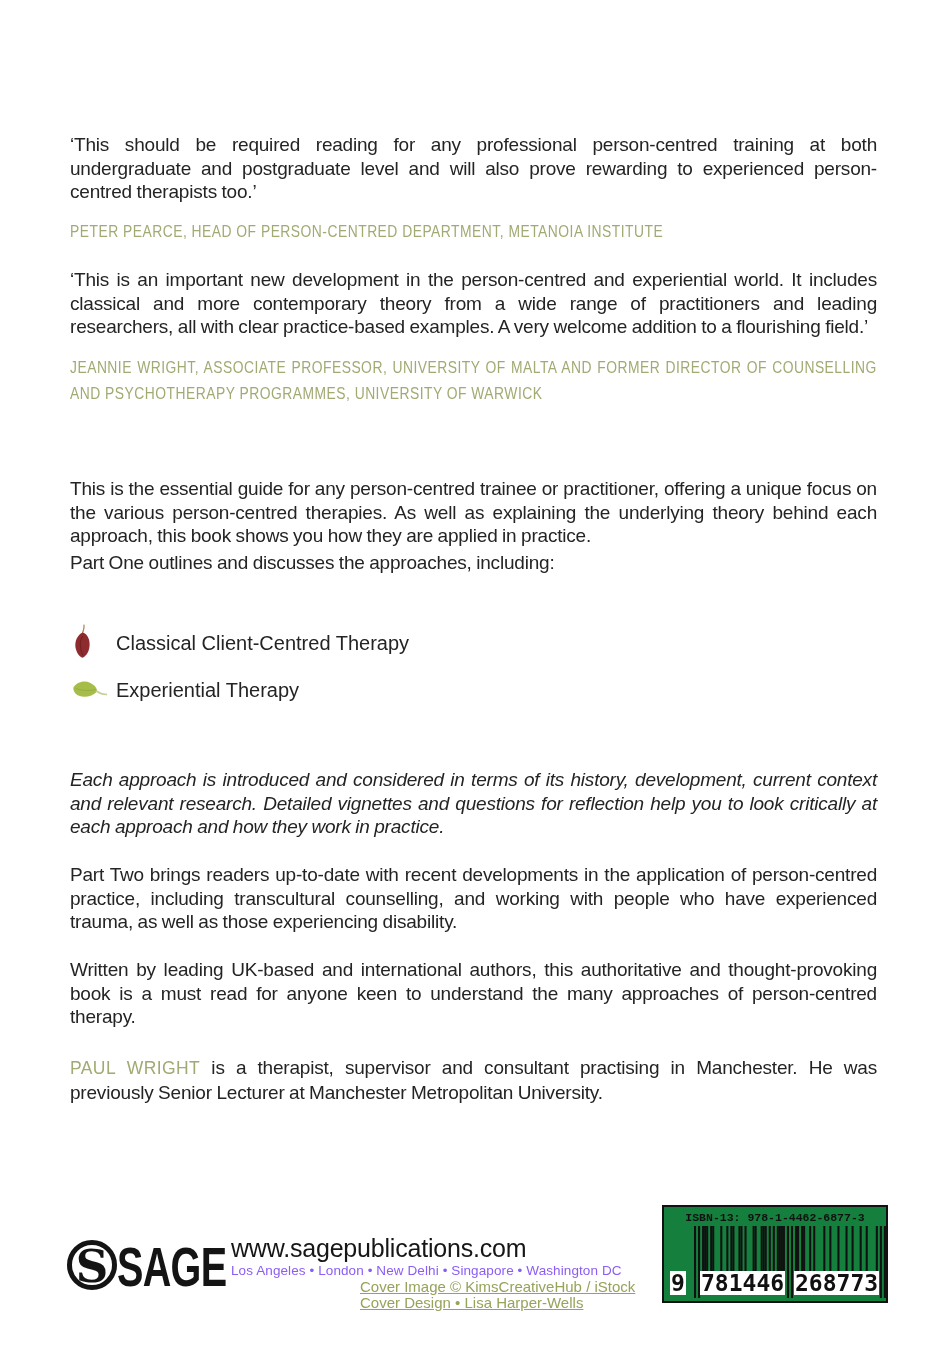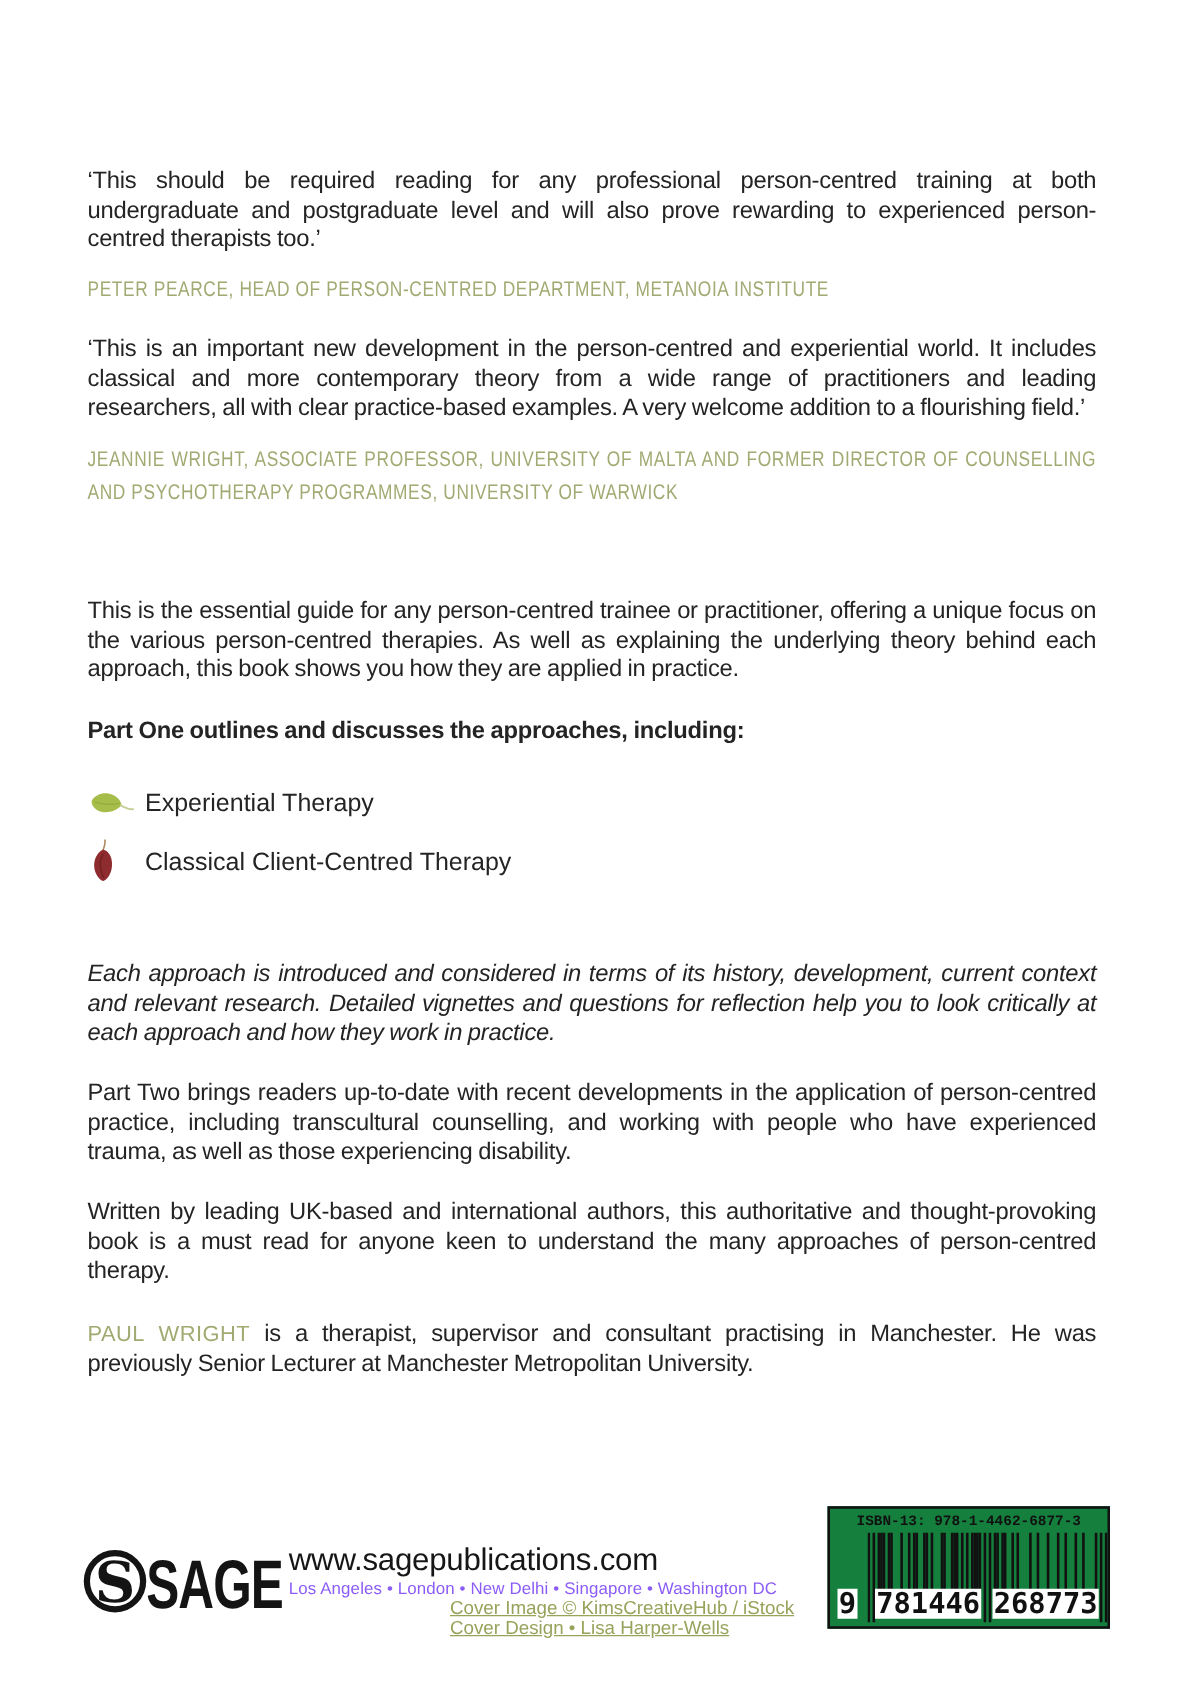--- a/index.html
+++ b/index.html
@@ -52,42 +52,42 @@
 </head>
 <body>
 
 <div class="abs col para" style="top:133px;">‘This should be required reading for any professional person-centred training at both undergraduate and postgraduate level and will also prove rewarding to experienced person-centred therapists too.’</div>
 <div class="abs attr" style="left:70px;top:219px;">PETER PEARCE, HEAD OF PERSON-CENTRED DEPARTMENT, METANOIA INSTITUTE</div>
 
 <div class="abs col para" style="top:268px;">‘This is an important new development in the person-centred and experiential world. It includes classical and more contemporary theory from a wide range of practitioners and leading researchers, all with clear practice-based examples. A very welcome addition to a flourishing field.’</div>
 <div class="abs attr wrap2" style="left:70px;top:355px;">JEANNIE WRIGHT, ASSOCIATE PROFESSOR, UNIVERSITY OF MALTA AND FORMER DIRECTOR OF COUNSELLING AND PSYCHOTHERAPY PROGRAMMES, UNIVERSITY OF WARWICK</div>
 
 <div class="abs col para" style="top:477px;">This is the essential guide for any person-centred trainee or practitioner, offering a unique focus on the various person-centred therapies. As well as explaining the underlying theory behind each approach, this book shows you how they are applied in practice.</div>
-<div class="abs col para" style="top:573px;text-align:left;font-weight:bold;">Part One outlines and discusses the approaches, including:</div>
+<div class="abs col para" style="top:551px;text-align:left;">Part One outlines and discusses the approaches, including:</div>
 
 <div class="abs bullets" style="top:620px;">
+  <div class="bullet-row">
+    <span class="bullet-icon">
+      <svg width="26" height="40" viewBox="0 0 26 40" aria-hidden="true">
+        <path d="M12.5 9 C13.8 5.5 14.4 2.8 13.9 0.6" stroke="#b08a5e" stroke-width="1.3" fill="none"></path>
+        <path d="M12.5 8.5 C7.5 11 4.5 17 5.5 23.5 C6.3 28.5 9.5 32.8 12.5 33.8 C16.5 32.2 19.9 26.5 19.6 19.5 C19.3 13.5 16.5 9.5 12.5 8.5 Z" fill="#8e2b2e"></path>
+        <path d="M12.8 12 C10.5 15 9.8 20 10.8 25 C11.5 28.5 12.5 30.6 13 31.2" stroke="#6e1e20" stroke-width="1.1" fill="none" opacity="0.85"></path>
+      </svg>
+    </span>
+    <span class="bullet-label">Classical Client-Centred Therapy</span>
+  </div>
   <div class="bullet-row">
     <span class="bullet-icon">
       <svg width="40" height="26" viewBox="0 0 40 26" aria-hidden="true">
         <path d="M3.5 9.5 C7 3.5 15 1.5 21.5 4.5 C26.5 6.8 29 11 28.5 13.5 C24 18.5 15.5 20.6 9.5 18 C5.5 16.3 3.2 12.8 3.5 9.5 Z" fill="#a6bd4a"></path>
         <path d="M6 10.5 C12 12.6 20 13 27 11.5" stroke="#8aa338" stroke-width="0.9" fill="none" opacity="0.7"></path>
         <path d="M27.5 13 C31.5 15.6 35.5 16.9 39 16.6" stroke="#c4cf96" stroke-width="1.7" fill="none"></path>
       </svg>
     </span>
     <span class="bullet-label">Experiential Therapy</span>
-  </div>
-  <div class="bullet-row">
-    <span class="bullet-icon">
-      <svg width="26" height="40" viewBox="0 0 26 40" aria-hidden="true">
-        <path d="M12.5 9 C13.8 5.5 14.4 2.8 13.9 0.6" stroke="#b08a5e" stroke-width="1.3" fill="none"></path>
-        <path d="M12.5 8.5 C7.5 11 4.5 17 5.5 23.5 C6.3 28.5 9.5 32.8 12.5 33.8 C16.5 32.2 19.9 26.5 19.6 19.5 C19.3 13.5 16.5 9.5 12.5 8.5 Z" fill="#8e2b2e"></path>
-        <path d="M12.8 12 C10.5 15 9.8 20 10.8 25 C11.5 28.5 12.5 30.6 13 31.2" stroke="#6e1e20" stroke-width="1.1" fill="none" opacity="0.85"></path>
-      </svg>
-    </span>
-    <span class="bullet-label">Classical Client-Centred Therapy</span>
   </div>
 </div>
 
 <div class="abs col para" style="top:768px;font-style:italic;">Each approach is introduced and considered in terms of its history, development, current context and relevant research. Detailed vignettes and questions for reflection help you to look critically at each approach and how they work in practice.</div>
 <div class="abs col para" style="top:863px;">Part Two brings readers up-to-date with recent developments in the application of person-centred practice, including transcultural counselling, and working with people who have experienced trauma, as well as those experiencing disability.</div>
 <div class="abs col para" style="top:958px;">Written by leading UK-based and international authors, this authoritative and thought-provoking book is a must read for anyone keen to understand the many approaches of person-centred therapy.</div>
 
 <div class="abs col para" style="top:1056px;"><span class="author-name">PAUL WRIGHT</span><span> is a therapist, supervisor and consultant practising in Manchester. He was previously Senior Lecturer at Manchester Metropolitan University.</span></div>
 
 <div class="abs" style="left:66px;top:1239px;width:52px;height:52px;">

